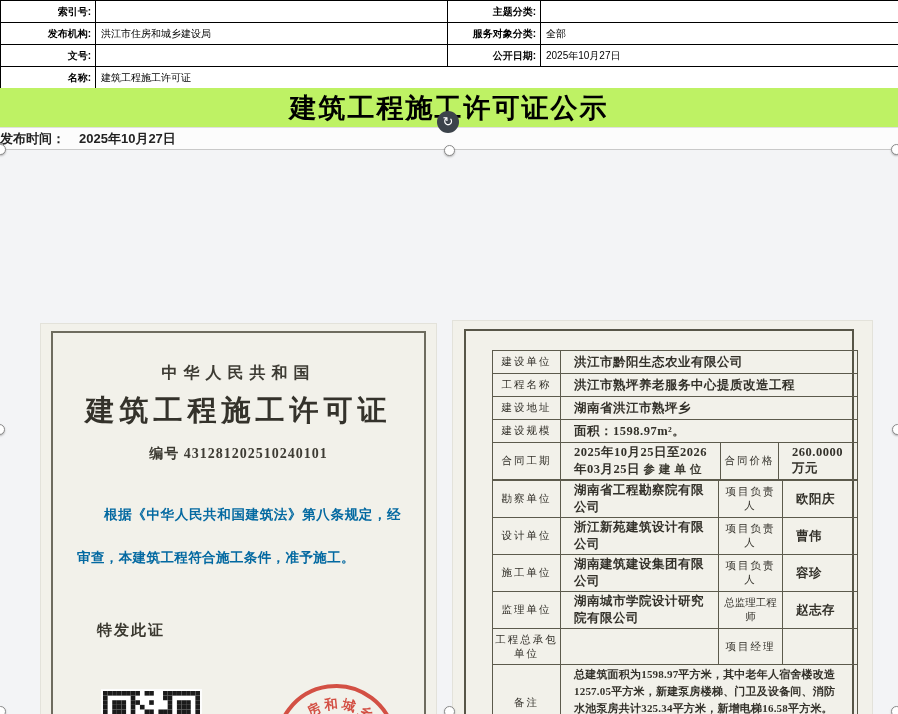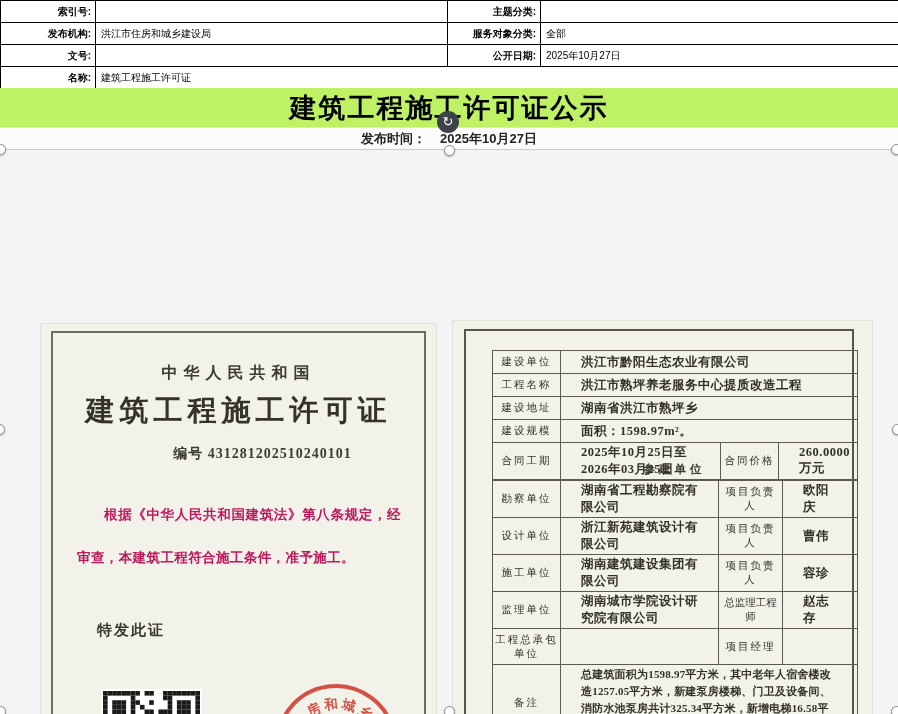--- a/index.html
+++ b/index.html
@@ -10,48 +10,48 @@
   
   .meta-table{position:absolute;left:0;top:0;width:898px;border-collapse:collapse;table-layout:fixed;background:#fff;}
   .meta-table td{border:1px solid #000;height:21px;font-size:10px;overflow:hidden;white-space:nowrap;}
   .meta-table td.lbl{font-weight:bold;text-align:right;padding:0 4px 0 2px;}
   .meta-table td.val{text-align:left;padding:0 2px 0 5px;}
   
   .article-title{position:absolute;left:0;top:88px;width:898px;height:39px;line-height:40px;
     text-align:center;font-size:27px;font-weight:bold;letter-spacing:2px;background:#bef264;}
   .divider1{position:absolute;left:0;top:127px;width:898px;border-top:1px solid #e0e0e0;}
   .publish-row{position:absolute;left:0;top:128px;width:898px;height:21px;line-height:21px;
-    text-align:center;font-size:13px;font-weight:600;color:#222;background:#fcfcfc;}
+    font-size:13px;font-weight:600;color:#222;background:#fcfcfc;}
   .publish-row .date{margin-left:14px;font-weight:600;}
   .sel-topline{position:absolute;left:0;top:149px;width:898px;border-top:1px solid #c9c9c9;}
   
   .content{position:absolute;left:0;top:150px;width:898px;height:564px;background:#f3f4f6;}
   
   .paper{position:absolute;background:#f2f1ea;box-shadow:0 0 0 1px #e3e2da inset;}
   .left-cert{left:40px;top:173px;width:397px;height:517px;}
   .left-inner{position:absolute;left:11px;top:8px;width:371px;height:494px;border:2px solid #6e6c5f;}
   .right-cert{left:452px;top:170px;width:421px;height:518px;}
   .right-inner{position:absolute;left:12px;top:9px;width:386px;height:496px;border:2px solid #585648;}
   .serif{font-family:"Liberation Serif","DejaVu Serif",serif;}
   
   .c-country{position:absolute;left:0;top:30px;width:100%;text-align:center;font-size:16px;font-weight:bold;
     letter-spacing:6px;color:#3d3b33;}
   .c-title{position:absolute;left:0;top:58px;width:100%;text-align:center;font-size:29px;font-weight:bold;
     letter-spacing:5px;color:#34322b;}
   .c-number{position:absolute;left:0;top:112px;width:100%;text-align:center;font-size:14px;font-weight:bold;
-    letter-spacing:1px;color:#3d3b33;margin-left:24px;}
-  .c-body{position:absolute;left:24px;top:160px;width:324px;font-size:13.5px;font-weight:bold;color:#be185d;
+    letter-spacing:1px;color:#3d3b33;}
+  .c-body{position:absolute;left:24px;top:160px;width:324px;font-size:13.5px;font-weight:bold;color:#0369a1;
     line-height:43px;text-indent:2em;letter-spacing:0.4px;text-align:justify;}
   .c-issue{position:absolute;left:44px;top:288px;font-size:15px;font-weight:bold;letter-spacing:2px;color:#3a382f;}
   .c-qr{position:absolute;left:48px;top:356px;width:97px;height:97px;background:#fdfdfd;padding:2px;}
   .seal{position:absolute;left:219px;top:348px;width:128px;height:128px;transform:rotate(-8deg);opacity:.88;}
   
   .dtable{position:absolute;left:26px;width:365px;border-collapse:collapse;table-layout:fixed;
     font-family:"Liberation Serif","DejaVu Serif",serif;color:#33312a;}
-  .dtable td{border:1px solid #5c5a4c;padding:1px 20px;overflow:hidden;}
+  .dtable td{border:1px solid #5c5a4c;padding:1px 13px;overflow:hidden;}
   .dtable td.dl{font-size:10.5px;text-align:center;letter-spacing:2px;padding:1px 2px;margin-top:6px;}
   .dtable td.dv{font-size:12.5px;font-weight:bold;letter-spacing:0.5px;}
   .t1{top:19px;}
   .t1 td{height:20px;}
   .sec-title{position:absolute;left:26px;top:131px;width:365px;text-align:center;font-size:11.5px;
     letter-spacing:4px;font-weight:bold;color:#3a382f;font-family:"Liberation Serif",serif;}
   .t2{top:149px;}
   .remark-cell{font-size:11px;font-weight:bold;line-height:1.55;letter-spacing:0.2px;vertical-align:top;padding:4px 5px;}
   
   .handle{position:absolute;width:11px;height:11px;border-radius:50%;background:#fff;border:1px solid #8a8a8a;

